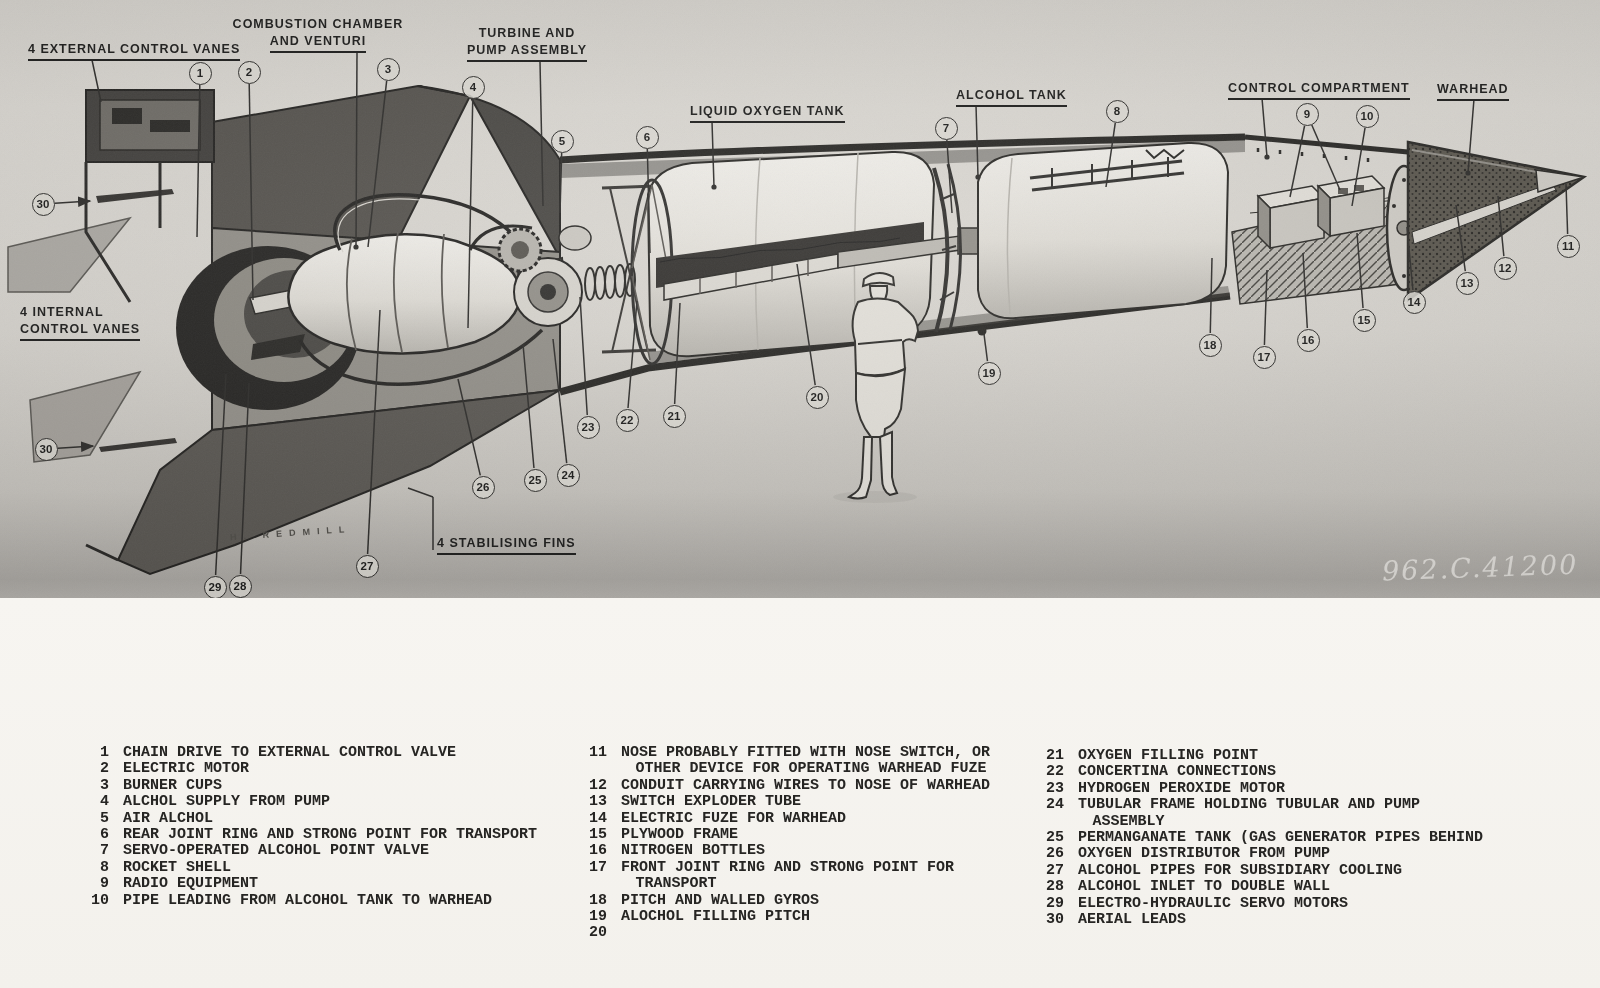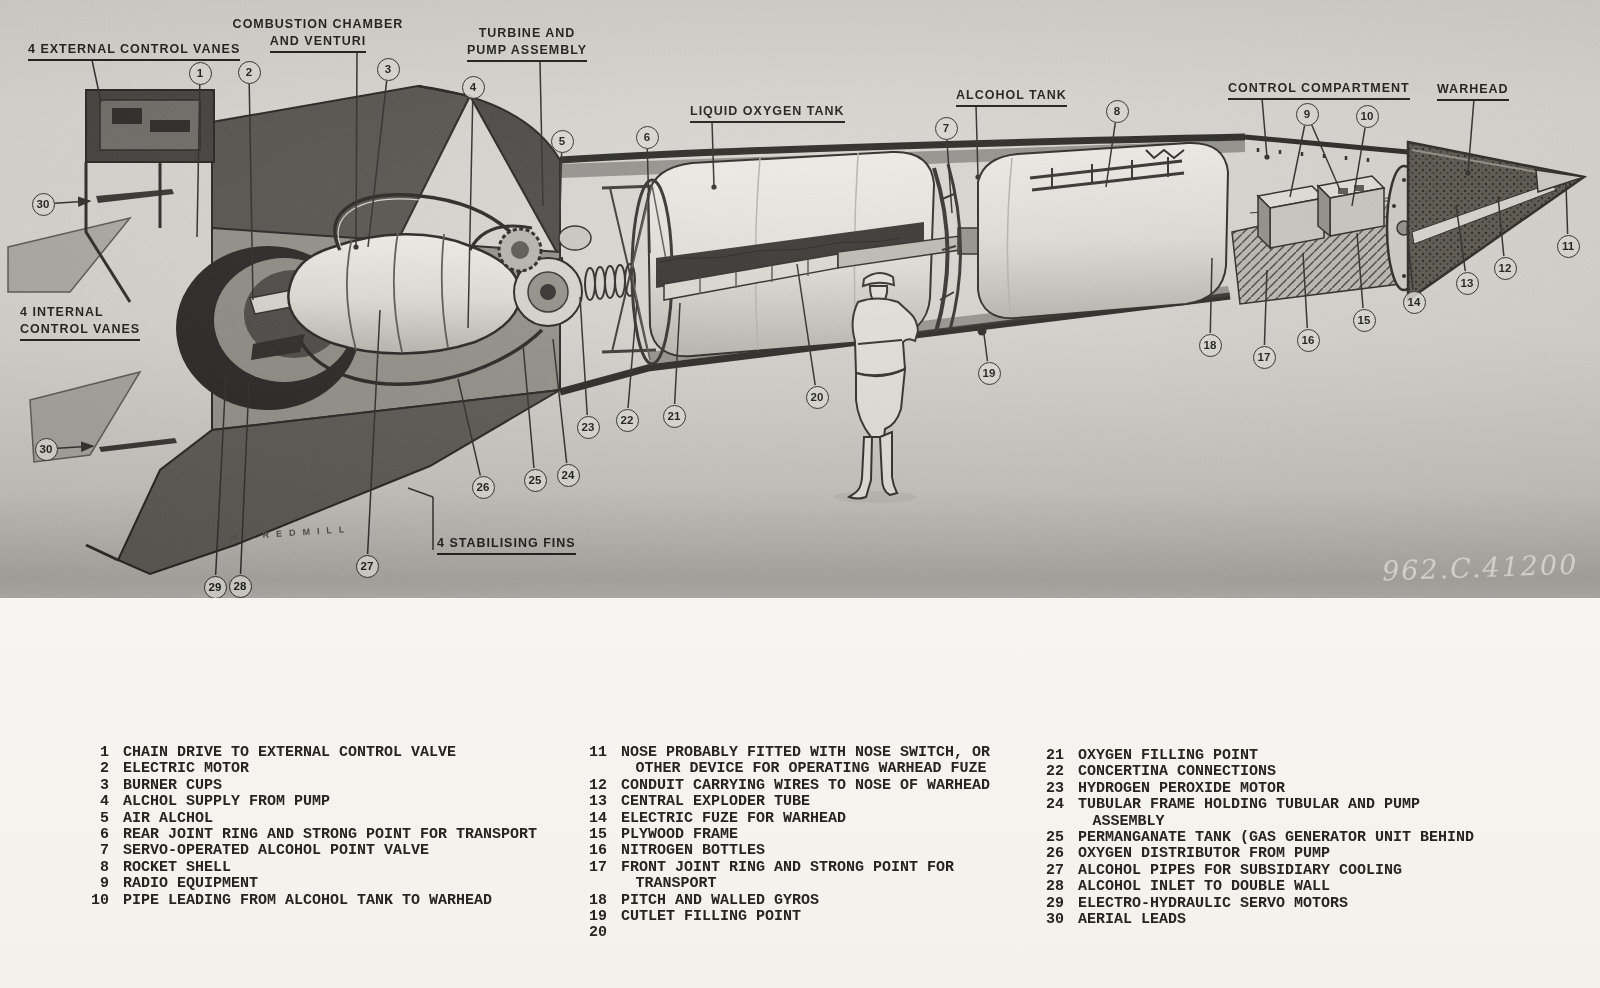--- a/index.html
+++ b/index.html
@@ -398,21 +398,21 @@
         </div>
         <div class="legend-item">
           <div class="num">12</div>
           <div class="txt">
             <div>CONDUIT CARRYING WIRES TO NOSE OF WARHEAD</div>
           </div>
         </div>
         <div class="legend-item">
           <div class="num">13</div>
           <div class="txt">
-            <div>CENTRAL EXPLODER TUBE</div>
+            <div>SWITCH EXPLODER TUBE</div>
           </div>
         </div>
         <div class="legend-item">
           <div class="num">14</div>
           <div class="txt">
             <div>ELECTRIC FUZE FOR WARHEAD</div>
           </div>
         </div>
         <div class="legend-item">
           <div class="num">15</div>
@@ -435,21 +435,21 @@
         </div>
         <div class="legend-item">
           <div class="num">18</div>
           <div class="txt">
             <div>PITCH AND WALLED GYROS</div>
           </div>
         </div>
         <div class="legend-item">
           <div class="num">19</div>
           <div class="txt">
-            <div>CUTLET FILLING POINT</div>
+            <div>ALOCHOL FILLING PITCH</div>
           </div>
         </div>
         <div class="legend-item">
           <div class="num">20</div>
         </div>
       </div>
       <div class="legend-col" style="left: 1038px; top: 150px; position: absolute;">
         <div class="legend-item">
           <div class="num">21</div>
           <div class="txt">
@@ -471,21 +471,21 @@
         <div class="legend-item">
           <div class="num">24</div>
           <div class="txt">
             <div>TUBULAR FRAME HOLDING TUBULAR AND PUMP</div>
             <div class="cont">ASSEMBLY</div>
           </div>
         </div>
         <div class="legend-item">
           <div class="num">25</div>
           <div class="txt">
-            <div>PERMANGANATE TANK (GAS GENERATOR UNIT BEHIND</div>
+            <div>PERMANGANATE TANK (GAS GENERATOR PIPES BEHIND</div>
           </div>
         </div>
         <div class="legend-item">
           <div class="num">26</div>
           <div class="txt">
             <div>OXYGEN DISTRIBUTOR FROM PUMP</div>
           </div>
         </div>
         <div class="legend-item">
           <div class="num">27</div>

